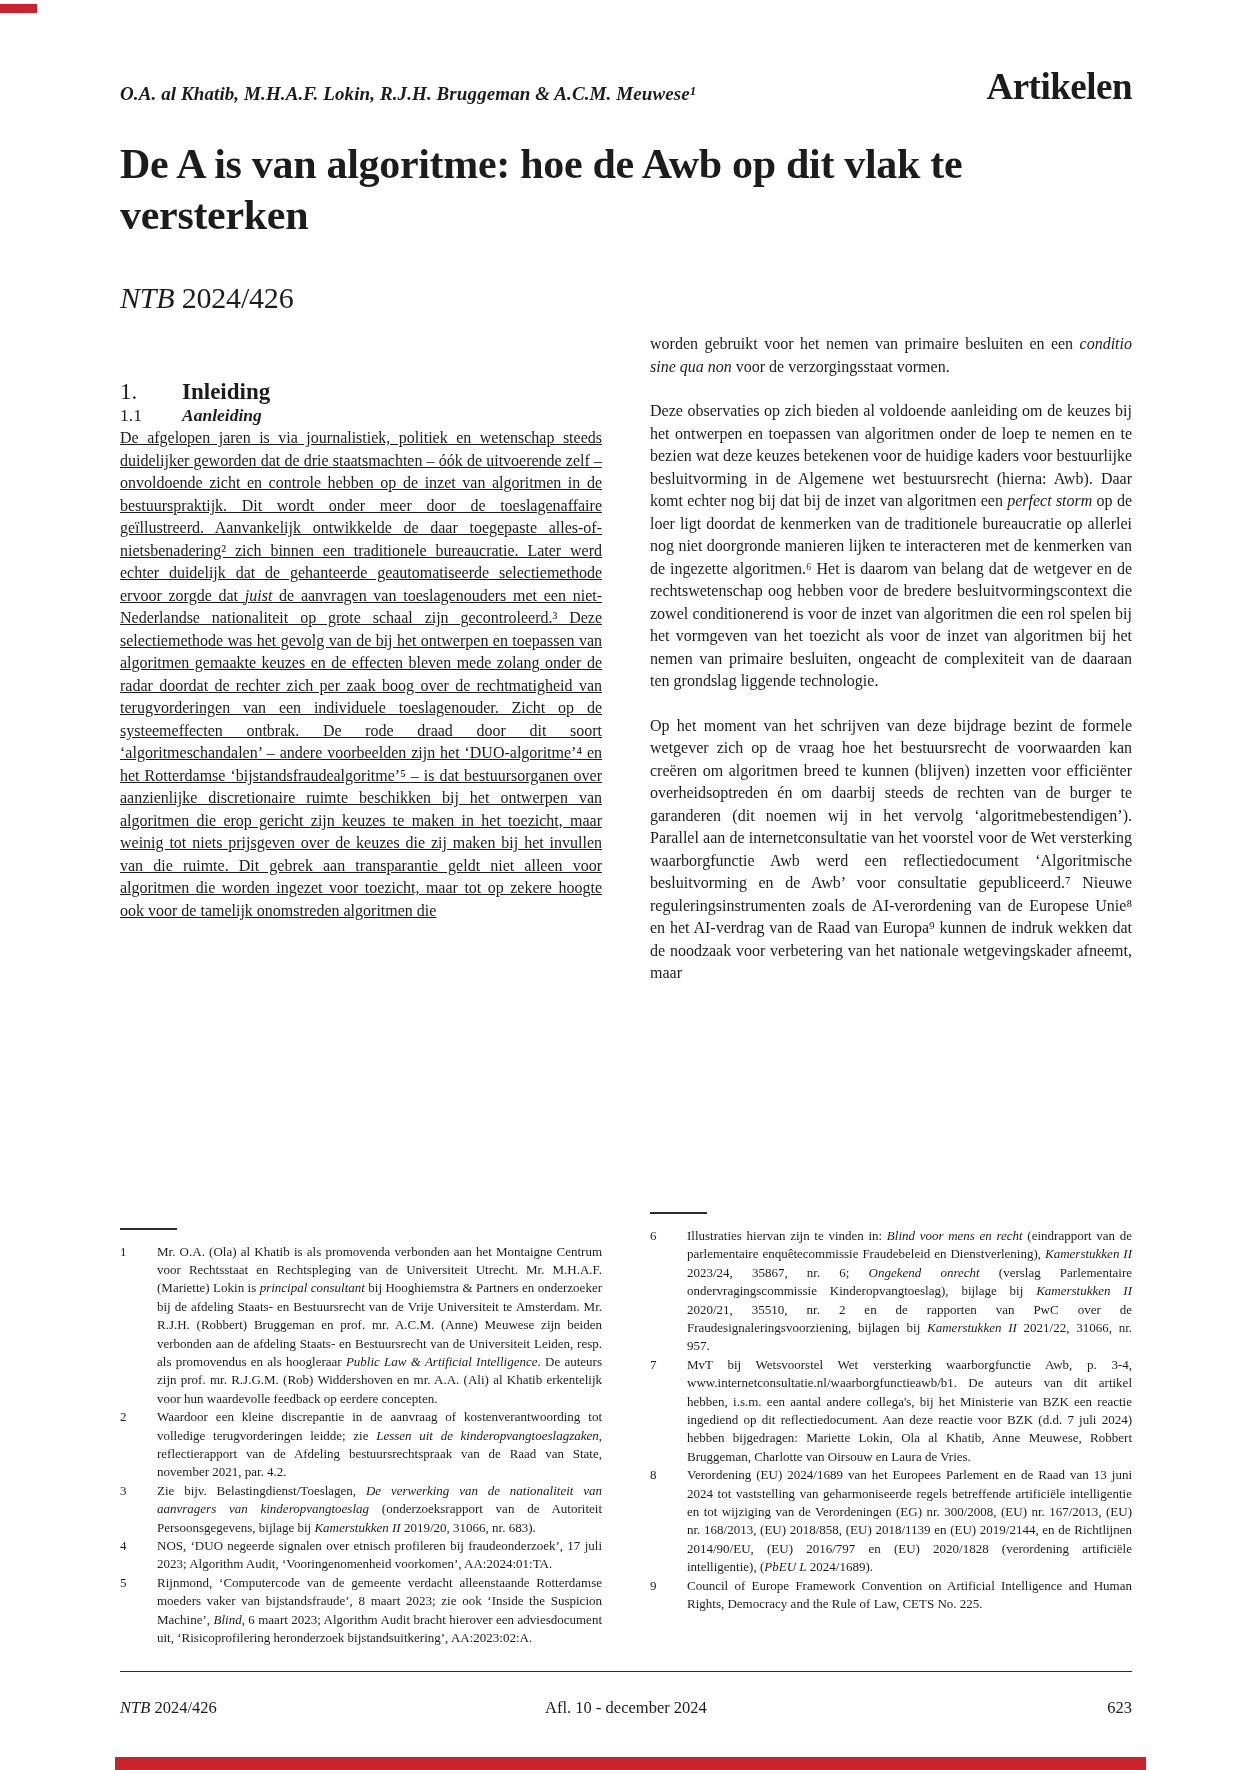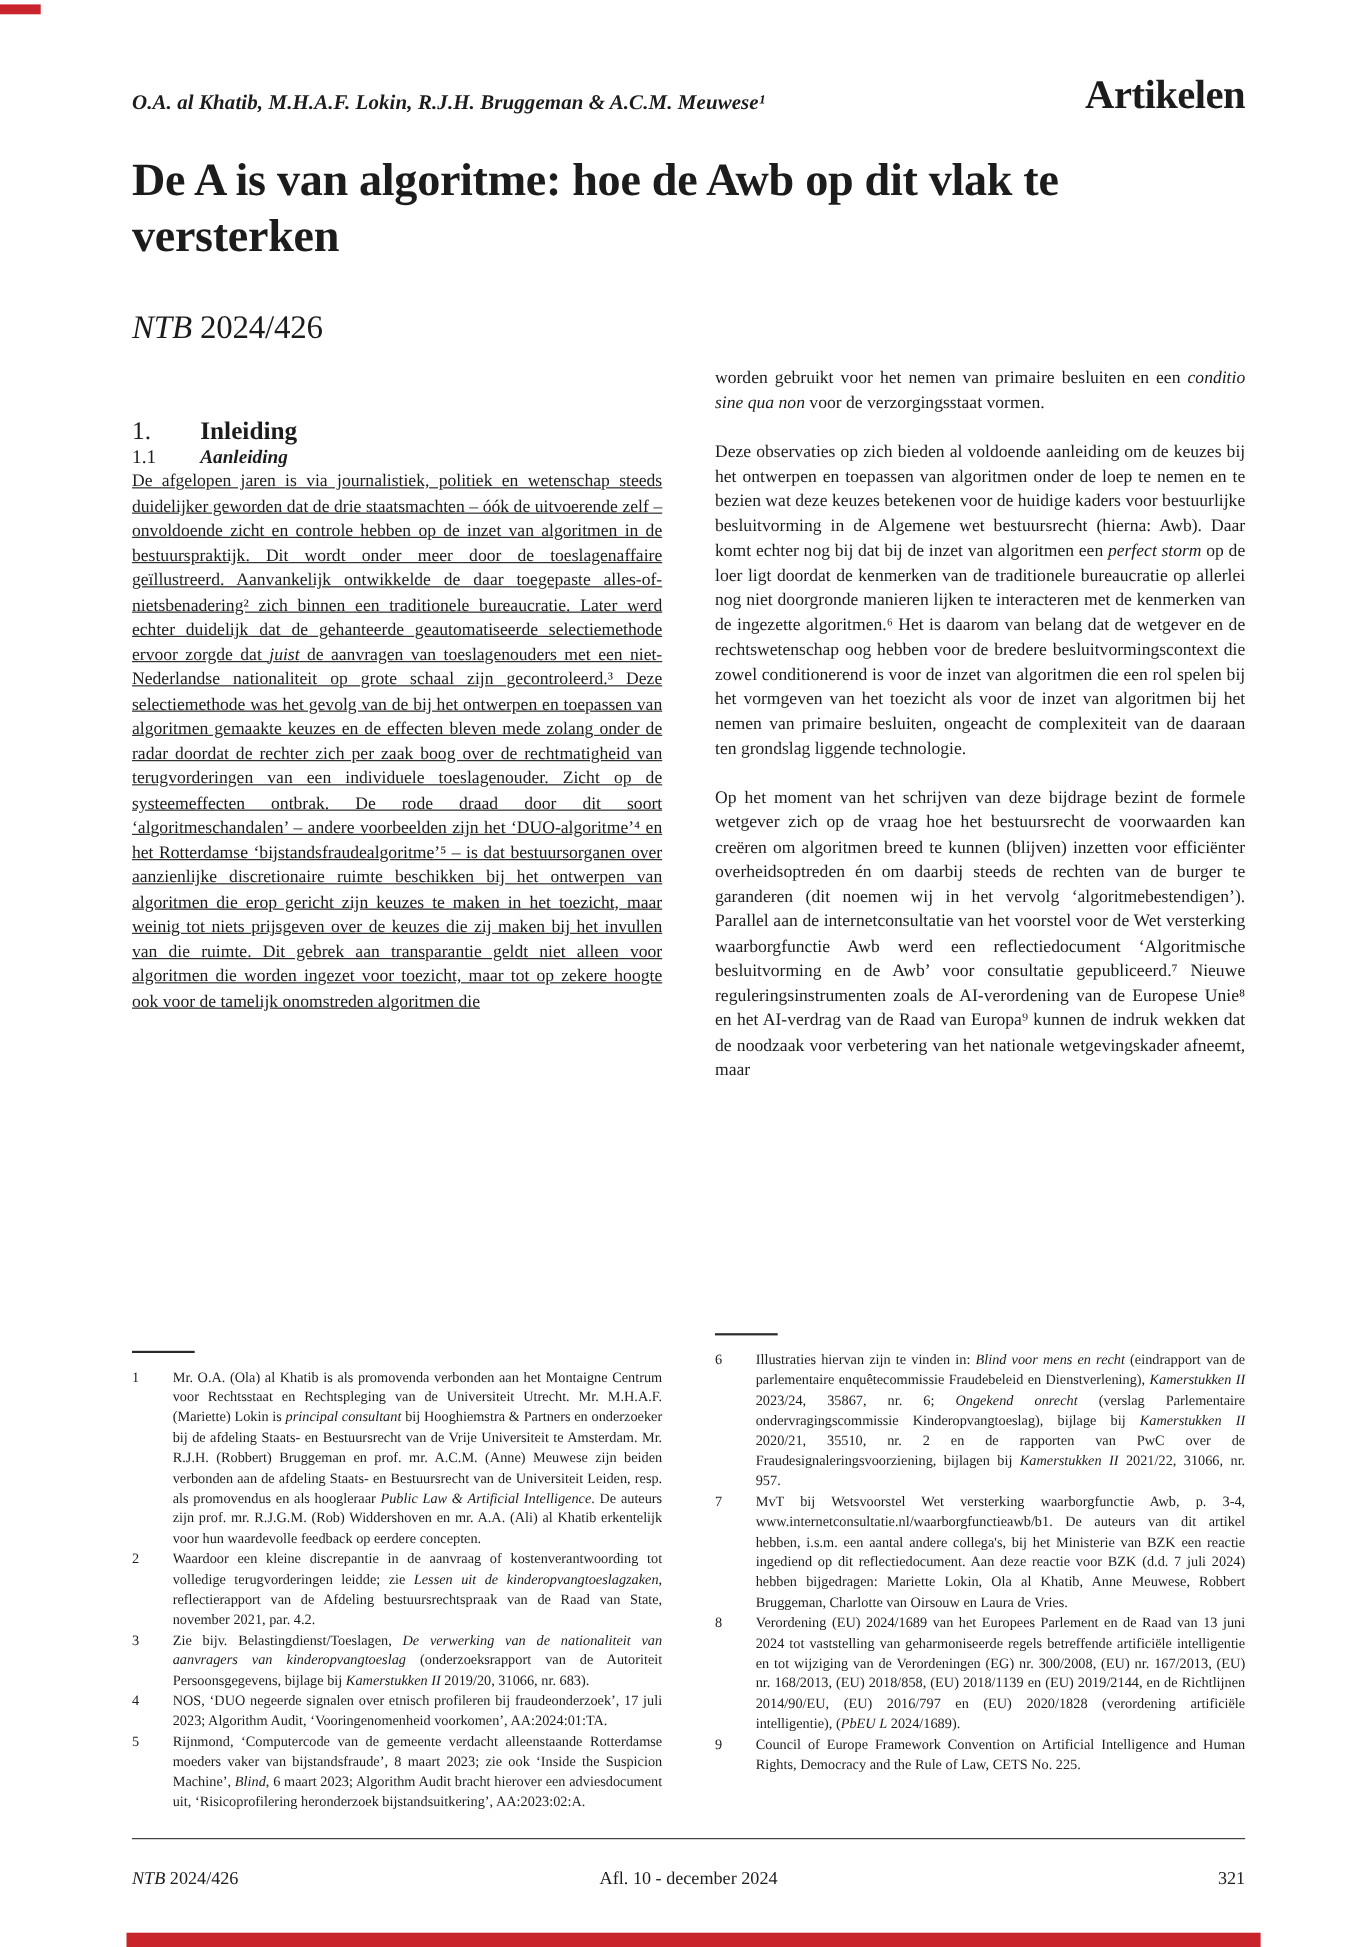--- a/index.html
+++ b/index.html
@@ -148,19 +148,19 @@
             </div>
         </div>
       </div>
 
     </div>
 
     <div class="footer-rule"></div>
     <div class="footer">
       <div><i>NTB</i> 2024/426</div>
       <div class="footer-issue"><span class="bold">Afl. 10</span><span> - december 2024</span></div>
-      <div class="footer-page">321</div>
+      <div class="footer-page">623</div>
     </div>
 
   </div>
 
   <div class="bottom-bar" style="background: rgb(201, 36, 43);"></div>
 </div>
 
 </body></html>

